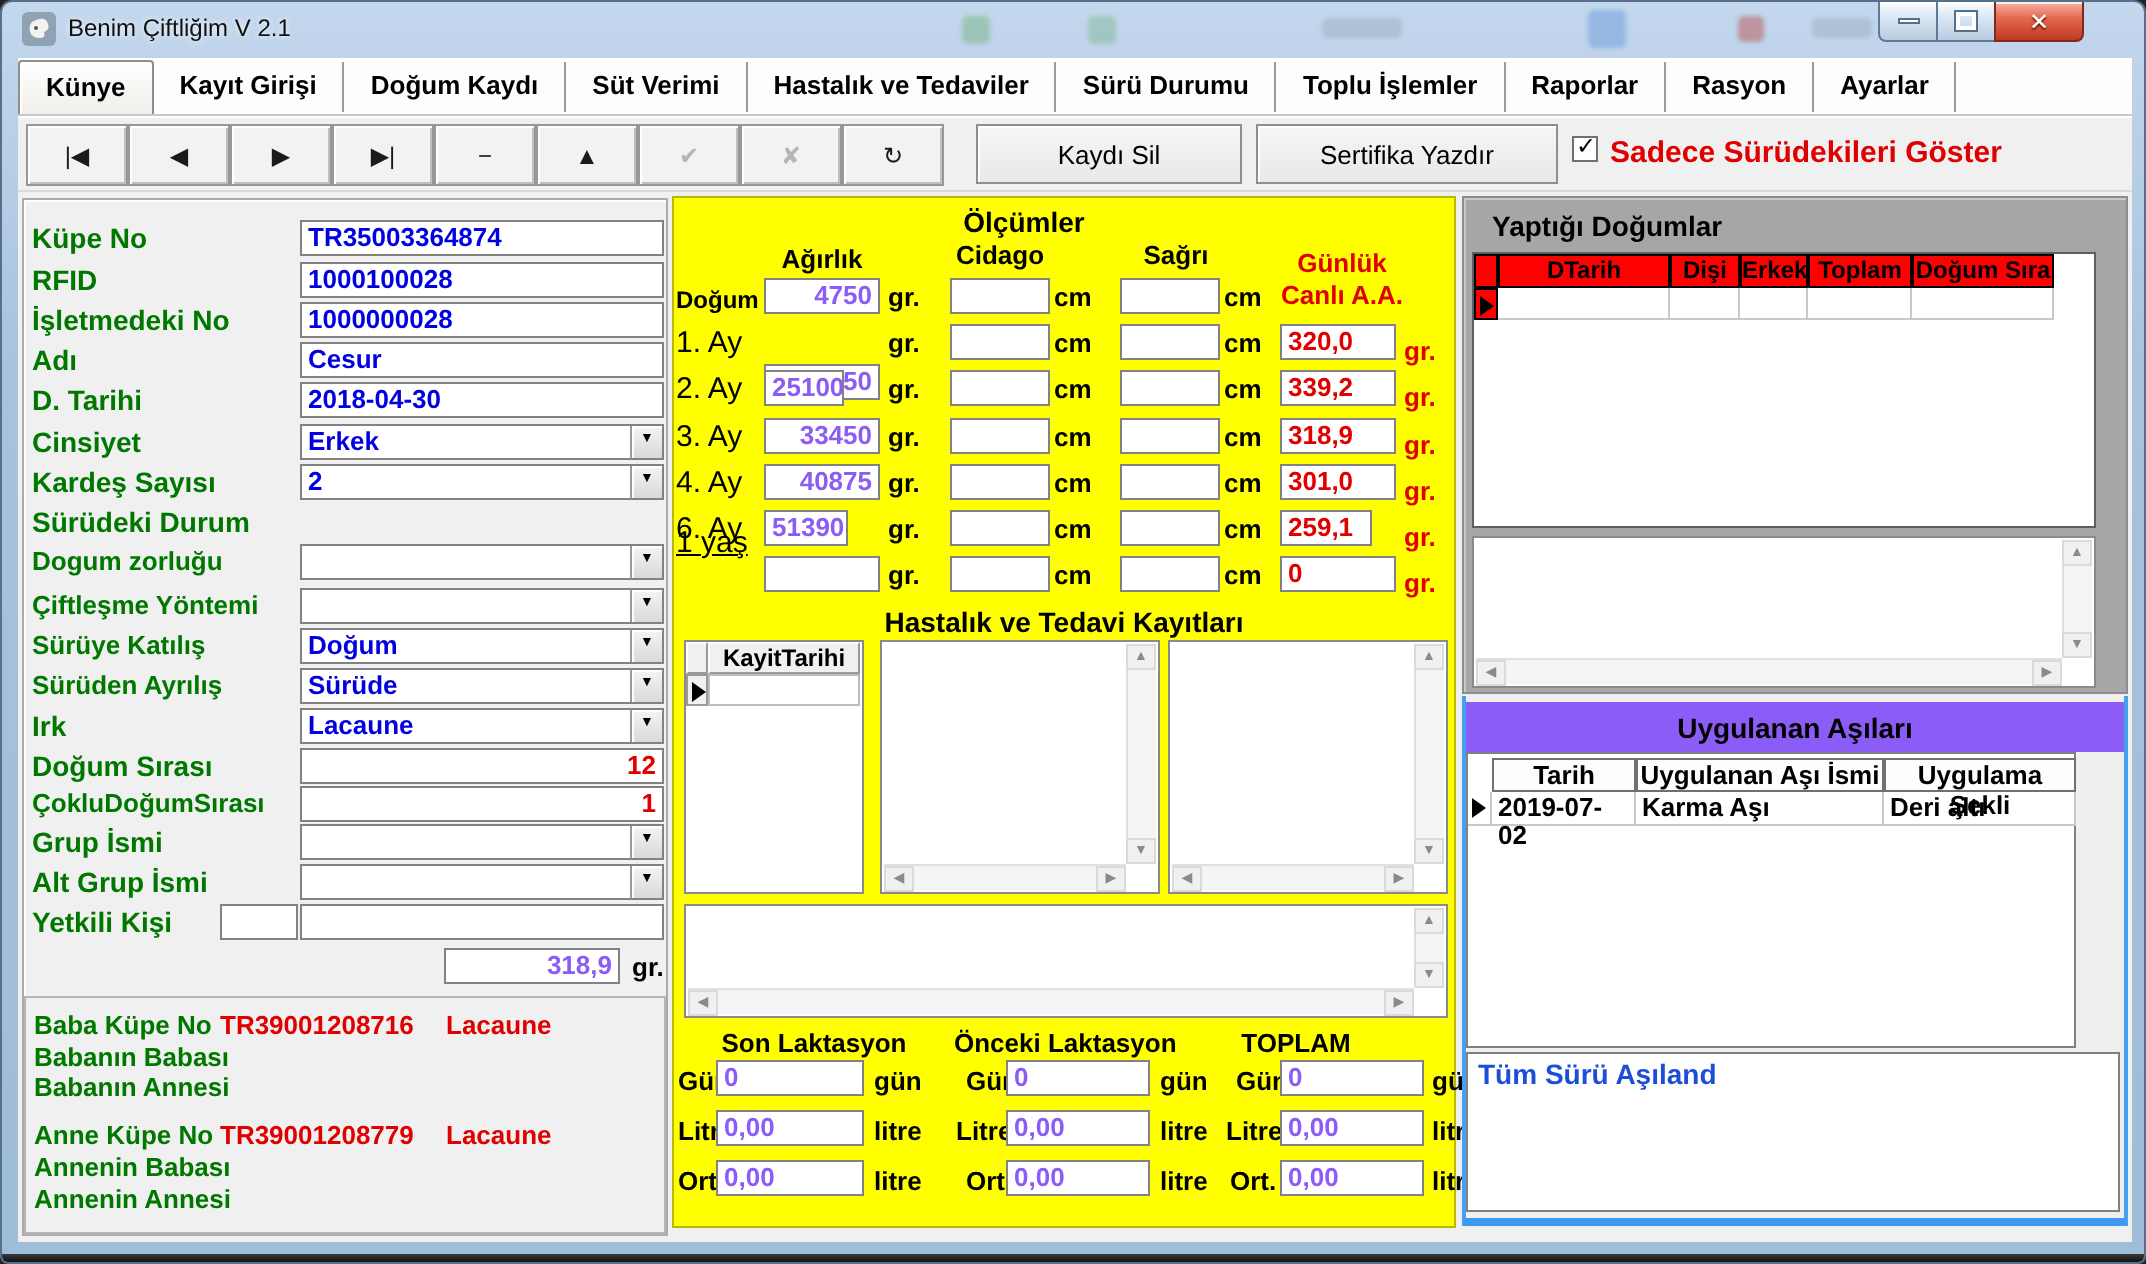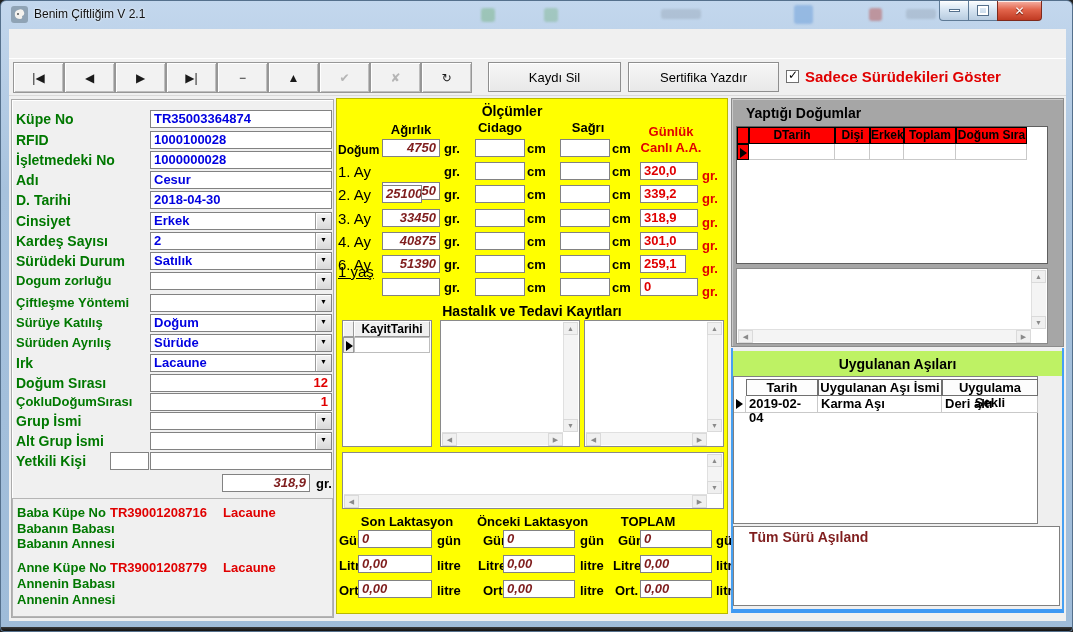--- a/index.html
+++ b/index.html
@@ -41,29 +41,29 @@
   .toolbar { position:absolute; left:0; top:29px; width:100%; height:38px; background:#F0F0F0;
     border-top:1px solid #FFFFFF; border-bottom:1px solid #D9D9D9; }
   .navbar { position:absolute; left:4px; top:3px; display:flex; }
   .tbtn { width:51px; height:31px; background:#F2F2F2; border:1px solid #979797;
     box-shadow:inset 1px 1px 0 #FFF, inset -1px -1px 0 #BEBEBE; display:flex; align-items:center; justify-content:center;
     font-size:12px; color:#1a1a1a; margin-right:0; }
   .tbtn.disabled { color:#B5B5B5; }
   .push-btn { position:absolute; top:3px; height:30px; background:linear-gradient(#F6F6F6,#E8E8E8);
     border:1px solid #8E8E8E; box-shadow:inset 1px 1px 0 #fff; display:flex; align-items:center; justify-content:center;
     font-size:13px; color:#000; }
-  .chk-wrap { position:absolute; left:777px; top:9px; display:flex; align-items:center; }
+  .chk-wrap { position:absolute; left:777px; top:9px; display:flex; }
   .checkbox { width:13px; height:13px; background:#fff; border:1px solid #707070; position:relative; }
   .checkbox::after { content:"✓"; position:absolute; left:1px; top:-3px; font-size:12px; font-weight:bold; color:#000; }
   .chk-label { margin-left:6px; font-size:15px; font-weight:bold; color:#E00000; }
 
   
   .tinput { position:absolute; height:18px; background:#fff; border:1px solid #828282;
     font-weight:bold; font-size:13px; color:#0000E0; padding:1px 3px; line-height:14px; overflow:hidden; white-space:nowrap; }
-  .tinput.black { color:#7f1d1d;font-style:italic; }
+  .tinput.black { color:#8b5cf6; }
   .tinput.red { color:#E00000; }
   .tinput.right { text-align:right; }
   .select { position:absolute; height:18px; background:#fff; border:1px solid #828282; }
   .select .val { position:absolute; left:3px; top:1px; right:18px; font-weight:bold; font-size:13px; color:#0000E0; line-height:14px; overflow:hidden; white-space:nowrap; }
   .select .arrow { position:absolute; right:0; top:0; width:16px; height:16px; background:linear-gradient(#F4F4F4,#D9D9D9);
     border-left:1px solid #9a9a9a; box-shadow:inset 1px 1px 0 #fff; }
   .select .arrow::after { content:"▼"; position:absolute; left:4px; top:3px; font-size:7px; color:#000; }
   .glabel { position:absolute; font-weight:bold; font-size:14px; color:#007800; white-space:nowrap; }
 
   
@@ -99,29 +99,29 @@
   .right-region { position:absolute; left:722px; top:69px; width:333px; height:516px; }
   .births-panel { position:absolute; left:0; top:0; width:333px; height:249px; background:#A6A6A6;
     border:1px solid #8C8C8C; box-shadow:inset 1px 1px 0 #C9C9C9; }
   .births-title { position:absolute; left:14px; top:6px; font-weight:bold; font-size:14px; color:#000; }
   .births-table { position:absolute; left:4px; top:27px; width:312px; height:138px; background:#fff; border:1px solid #5f5f5f; }
   .red-hcell { position:absolute; top:0; height:17px; background:#FF0000; border:1px solid #000;
     font-weight:bold; font-size:12px; color:#000; text-align:center; line-height:15px; overflow:hidden; }
   .b-cell { position:absolute; top:17px; height:16px; background:#fff; border-right:1px solid #C9C9C9; border-bottom:1px solid #C9C9C9; font-size:12px; }
   .vacc-panel { position:absolute; left:0; top:250px; width:333px; height:265px; background:#EFEFEF;
     border-left:2px solid #46A0F2; border-right:2px solid #46A0F2; border-bottom:4px solid #3F99F3; }
-  .vacc-titlebar { position:absolute; left:0px; top:3px; width:329px; height:25px; background:#bef264;
+  .vacc-titlebar { position:absolute; left:0px; top:3px; width:329px; height:25px; background:#8b5cf6;
     display:flex; align-items:center; justify-content:center; font-weight:bold; font-size:14px; color:#000; }
   .vacc-table { position:absolute; left:0px; top:28px; width:305px; height:148px; background:#fff; border:1px solid #808080; }
   .v-hcell { position:absolute; top:2px; height:17px; background:#FDFDFD; border:1px solid #707070;
     font-weight:bold; font-size:13px; color:#000; text-align:center; line-height:15px; }
   .v-cell { position:absolute; top:19px; height:17px; font-weight:bold; font-size:13px; color:#000;
     border-right:1px solid #C9C9C9; border-bottom:1px solid #C9C9C9; padding:1px 3px; line-height:14px; }
   .vacc-note-box { position:absolute; left:0px; top:178px; width:327px; height:80px; background:#fff; border:1px solid #808080;
-    font-weight:bold; font-size:14px; color:#7f1d1d; padding:2px 15px; }
+    font-weight:bold; font-size:14px; color:#1d4ed8; padding:2px 5px; }
 </style>
 </head>
 <body>
 
 <div class="window">
 
   <div class="titlebar">
     <div class="blob" style="left:480px;top:7px;width:14px;height:14px;background:rgba(90,165,90,.35);"></div>
     <div class="blob" style="left:543px;top:7px;width:14px;height:14px;background:rgba(90,165,90,.3);"></div>
     <div class="blob" style="left:793px;top:4px;width:19px;height:19px;background:rgba(95,150,215,.45);"></div>
@@ -144,20 +144,32 @@
           <span class="max-glyph"></span>
         </div>
       <div class="cap-btn close">
           <span class="close-glyph">✕</span>
         </div>
     </div>
   </div>
 
   <div class="client">
 
+    <div class="tabstrip">
+      <div class="tab active">Künye</div>
+      <div class="tab">Kayıt Girişi</div>
+      <div class="tab">Doğum Kaydı</div>
+      <div class="tab">Süt Verimi</div>
+      <div class="tab">Hastalık ve Tedaviler</div>
+      <div class="tab">Sürü Durumu</div>
+      <div class="tab">Toplu İşlemler</div>
+      <div class="tab">Raporlar</div>
+      <div class="tab">Rasyon</div>
+      <div class="tab">Ayarlar</div>
+    </div>
 
     <div class="toolbar">
       <div class="navbar">
         <div class="tbtn">|◀</div>
         <div class="tbtn">◀</div>
         <div class="tbtn">▶</div>
         <div class="tbtn">▶|</div>
         <div class="tbtn">−</div>
         <div class="tbtn">▲</div>
         <div class="tbtn disabled">✔</div>
@@ -188,24 +200,20 @@
       <div class="select" style="left:138px;top:112px;width:182px;">
         <span class="val">Erkek</span>
           <span class="arrow"></span>
       </div>
       <span class="glabel" style="left:4px;top:133px;">Kardeş Sayısı</span>
       <div class="select" style="left:138px;top:132px;width:182px;">
         <span class="val">2</span>
           <span class="arrow"></span>
       </div>
       <span class="glabel" style="left:4px;top:153px;">Sürüdeki Durum</span>
-      <div class="select" style="left:138px;top:152px;width:182px;">
-        <span class="val">Satılık</span>
-          <span class="arrow"></span>
-      </div>
       <span class="glabel" style="left:4px;top:173px;font-size:13px;">Dogum zorluğu</span>
       <div class="select" style="left:138px;top:172px;width:182px;">
         <span class="val"></span>
           <span class="arrow"></span>
       </div>
       <span class="glabel" style="left:4px;top:195px;font-size:13px;">Çiftleşme Yöntemi</span>
       <div class="select" style="left:138px;top:194px;width:182px;">
         <span class="val"></span>
           <span class="arrow"></span>
       </div>
@@ -311,21 +319,21 @@
       <div class="tinput black right" style="left:45px;top:133px;width:58px;">40875</div>
       <span class="ylabel" style="left:107px;top:135px;">gr.</span>
       <div class="tinput black" style="left:138px;top:133px;width:50px;"></div>
       <span class="ylabel" style="left:190px;top:135px;">cm</span>
       <div class="tinput black" style="left:223px;top:133px;width:50px;"></div>
       <span class="ylabel" style="left:275px;top:135px;">cm</span>
       <div class="tinput red" style="left:303px;top:133px;width:58px;">301,0</div>
       <span class="ylabel red" style="left:365px;top:139px;">gr.</span>
 
       <span class="mrow-label" style="left:1px;top:157px;">6. Ay</span>
-      <div class="tinput black right" style="left:45px;top:156px;width:58px;">51390</div>
+      <div class="tinput black right" style="left:45px;top:156px;width:42px;">51390</div>
       <span class="ylabel" style="left:107px;top:158px;">gr.</span>
       <div class="tinput black" style="left:138px;top:156px;width:50px;"></div>
       <span class="ylabel" style="left:190px;top:158px;">cm</span>
       <div class="tinput black" style="left:223px;top:156px;width:50px;"></div>
       <span class="ylabel" style="left:275px;top:158px;">cm</span>
       <div class="tinput red" style="left:303px;top:156px;width:46px;">259,1</div>
       <span class="ylabel red" style="left:365px;top:162px;">gr.</span>
 
       <span class="mrow-label" style="left:1px;top:164px;text-decoration:underline;">1 yaş</span>
       <div class="tinput black right" style="left:45px;top:179px;width:58px;"></div>
@@ -440,21 +448,21 @@
       </div>
 
       <div class="vacc-panel">
         <div class="vacc-titlebar">Uygulanan Aşıları</div>
         <div class="vacc-table">
           <div class="v-hcell" style="left:1px;width:11px;border:none;background:#fff;"></div>
           <div class="v-hcell" style="left:12px;width:72px;">Tarih</div>
           <div class="v-hcell" style="left:84px;width:124px;">Uygulanan Aşı İsmi</div>
           <div class="v-hcell" style="left:208px;width:96px;">Uygulama Şekli</div>
           <div class="v-cell row-indicator" style="left:0;width:12px;padding:0;"></div>
-          <div class="v-cell" style="left:12px;width:72px;">2019-02-04</div>
+          <div class="v-cell" style="left:12px;width:72px;">2019-07-02</div>
           <div class="v-cell" style="left:84px;width:124px;">Karma Aşı</div>
           <div class="v-cell" style="left:208px;width:96px;">Deri altı</div>
         </div>
         <div class="vacc-note-box">Tüm Sürü Aşıland</div>
       </div>
     </div>
 
   </div>
 
   <div class="taskbar-sliver"></div>

